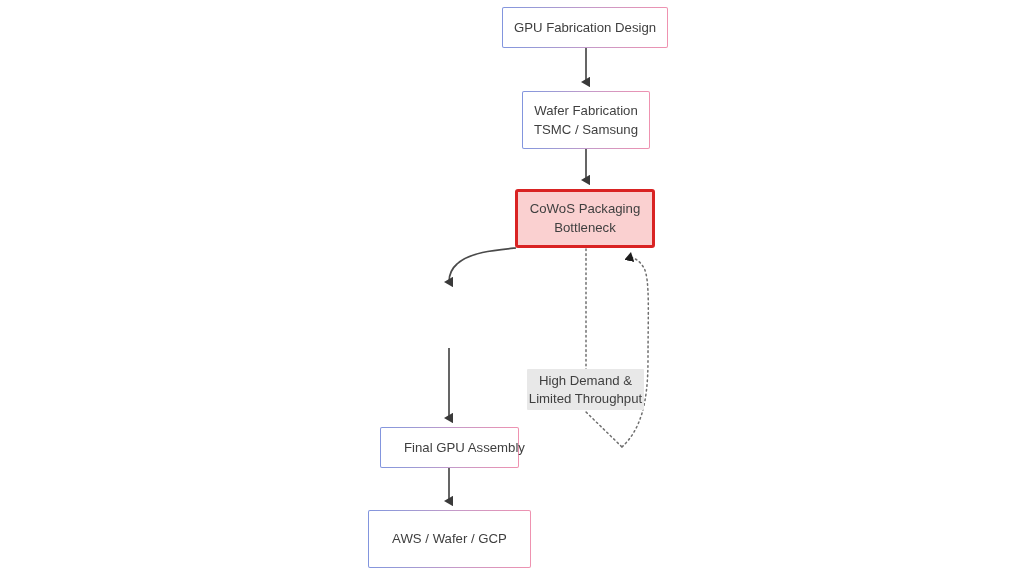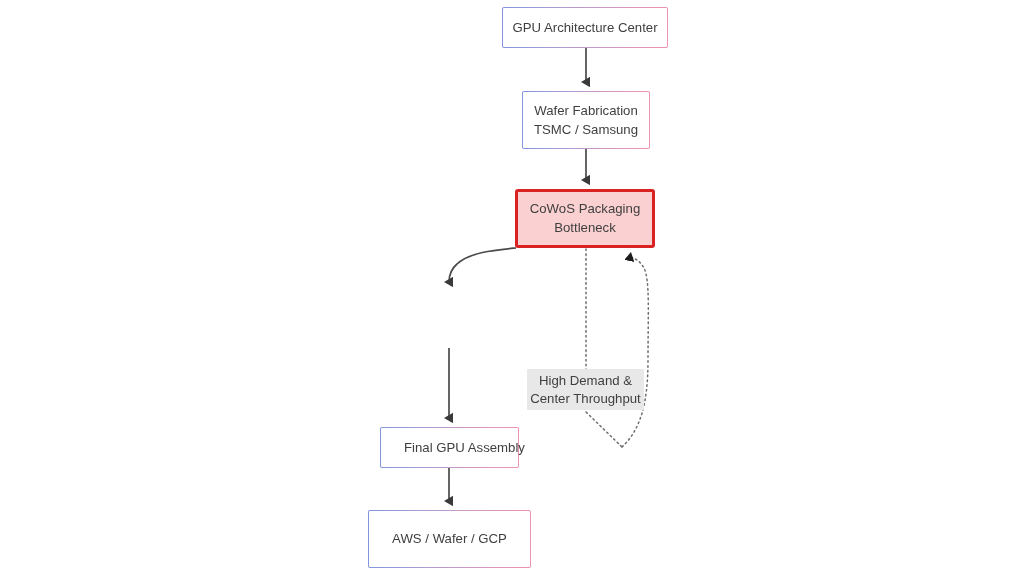--- a/index.html
+++ b/index.html
@@ -123,21 +123,21 @@
 
     <line x1="449" y1="348" x2="449" y2="418" stroke="#4a4a4a" stroke-width="1.7" marker-end="url(#arrow-solid)"></line>
 
     <line x1="449" y1="468" x2="449" y2="501" stroke="#4a4a4a" stroke-width="1.7" marker-end="url(#arrow-solid)"></line>
 
     <path d="M 586 249 L 586 412 L 622 447" fill="none" stroke="#6f6f6f" stroke-width="1.5" stroke-dasharray="1.6 3.2" stroke-linecap="round"></path>
     <path d="M 622 447 C 640 430, 648 405, 648 360 C 648 312, 650 280, 644 268 C 640 261, 635 258, 630 257" fill="none" stroke="#6f6f6f" stroke-width="1.5" stroke-dasharray="1.6 3.2" stroke-linecap="round" marker-end="url(#arrow-dotted)"></path>
   </svg>
 
   <div class="node" id="node-design">
-    <div class="line">GPU Architecture Center</div>
+    <div class="line">GPU Fabrication Design</div>
   </div>
 
   <div class="node bottleneck" id="node-cowos">
     <div class="line">CoWoS Packaging</div>
     <div class="line">Bottleneck</div>
   </div>
 
   <div class="node" id="node-fab">
     <div class="line">Wafer Fabrication</div>
     <div class="line">TSMC / Samsung</div>
@@ -147,16 +147,16 @@
   <div class="node" id="node-assembly">
     <div class="line">Final GPU Assembly</div>
   </div>
 
   <div class="node" id="node-datacenter">
     <div class="line">AWS / Wafer / GCP</div>
   </div>
 
   <div class="edge-label" id="label-demand">
     <div class="line">High Demand &amp;</div>
-    <div class="line">Center Throughput</div>
+    <div class="line">Limited Throughput</div>
   </div>
 
 </div>
 
 </body></html>

